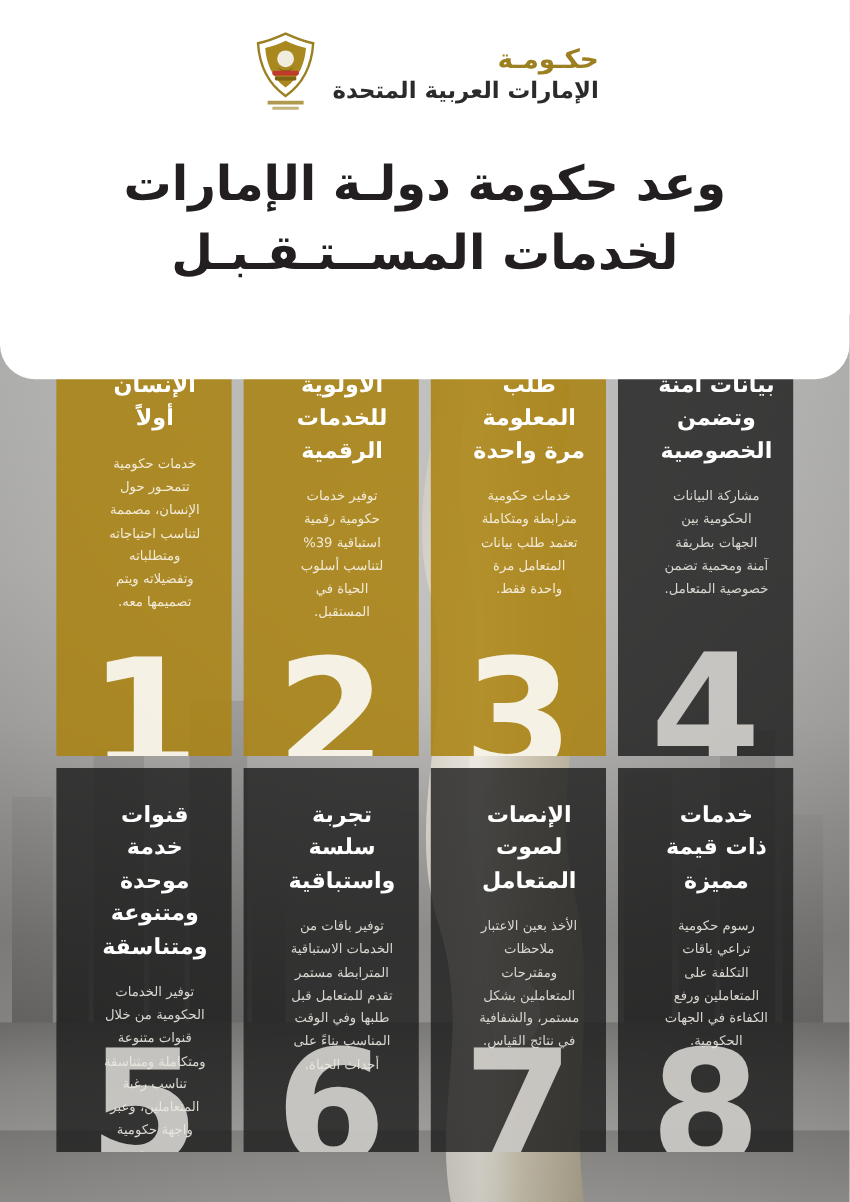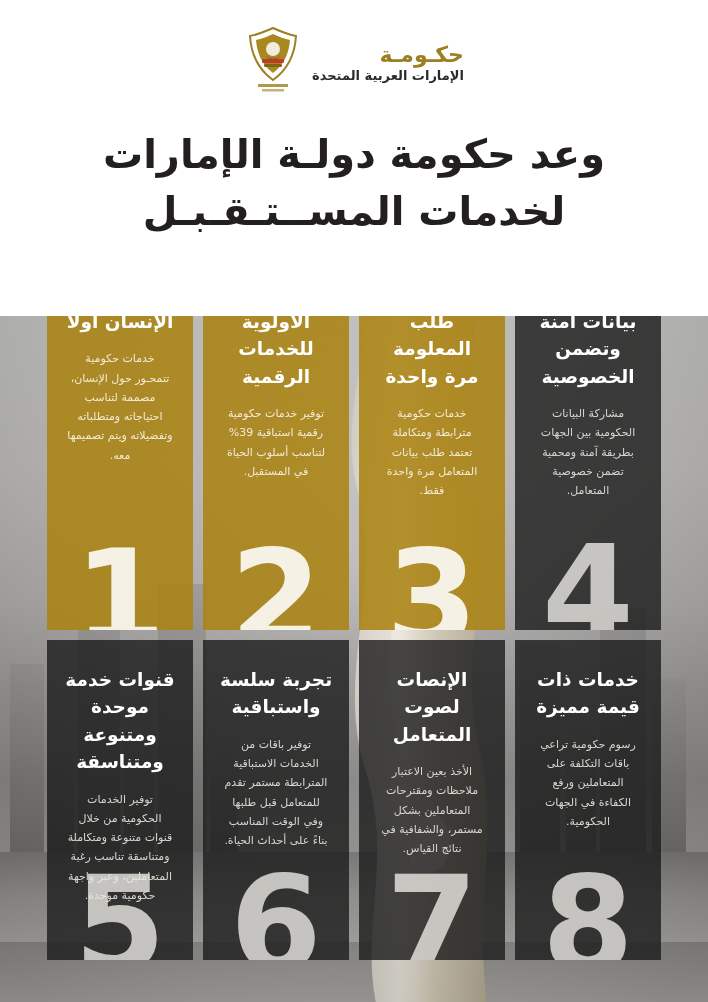--- a/index.html
+++ b/index.html
@@ -15,20 +15,21 @@
     background: #ffffff;
   }
 
   
   .header {
     position: absolute;
     top: 0; left: 0; right: 0;
     height: 316px;
     background: #ffffff;
     z-index: 5;
+    border-radius: 29px;
   }
   .logo-row {
     display: flex;
     align-items: center;
     justify-content: center;
     gap: 10px;
     padding-top: 26px;
   }
   .emblem {
     width: 58px; height: 74px;
@@ -40,21 +41,21 @@
     text-align: right;
     line-height: 1.15;
   }
   .logo-text .l1 {
     font-size: 22px;
     font-weight: bold;
     color: #9b7f20;
     letter-spacing: 2px;
   }
   .logo-text .l2 {
-    font-size: 13px;
+    font-size: 19px;
     font-weight: bold;
     color: #2b2b2b;
     margin-top: 2px;
   }
 
   .title {
     margin-top: 26px;
     text-align: center;
     color: #231f20;
     font-weight: bold;
@@ -117,21 +118,21 @@
     grid-template-columns: repeat(4, 146px);
     grid-template-rows: 348px 320px;
     justify-content: center;
     column-gap: 10px;
     row-gap: 10px;
     z-index: 4;
   }
   .card {
     position: relative;
     background: rgba(170,131,18,0.88);
-    padding: 26px 14px 0 14px;
+    padding: 26px 14px 0 32px;
     overflow: hidden;
     color: #ffffff;
     text-align: center;
   }
   .card.dark {
     background: rgba(28,28,28,0.80);
   }
   .card .ctitle {
     font-size: 18.5px;
     font-weight: bold;

